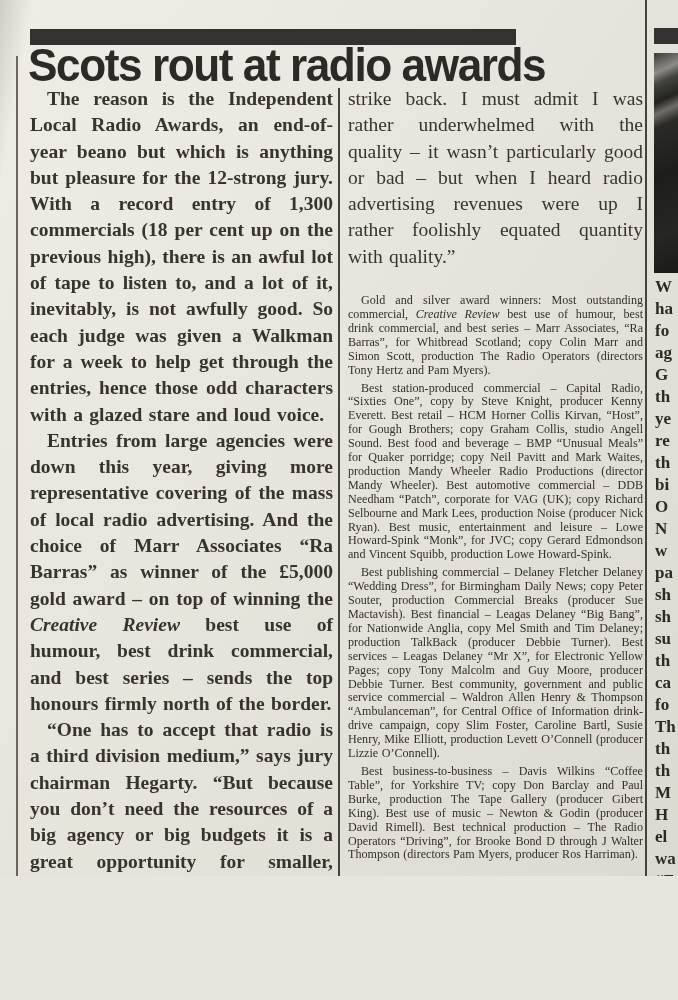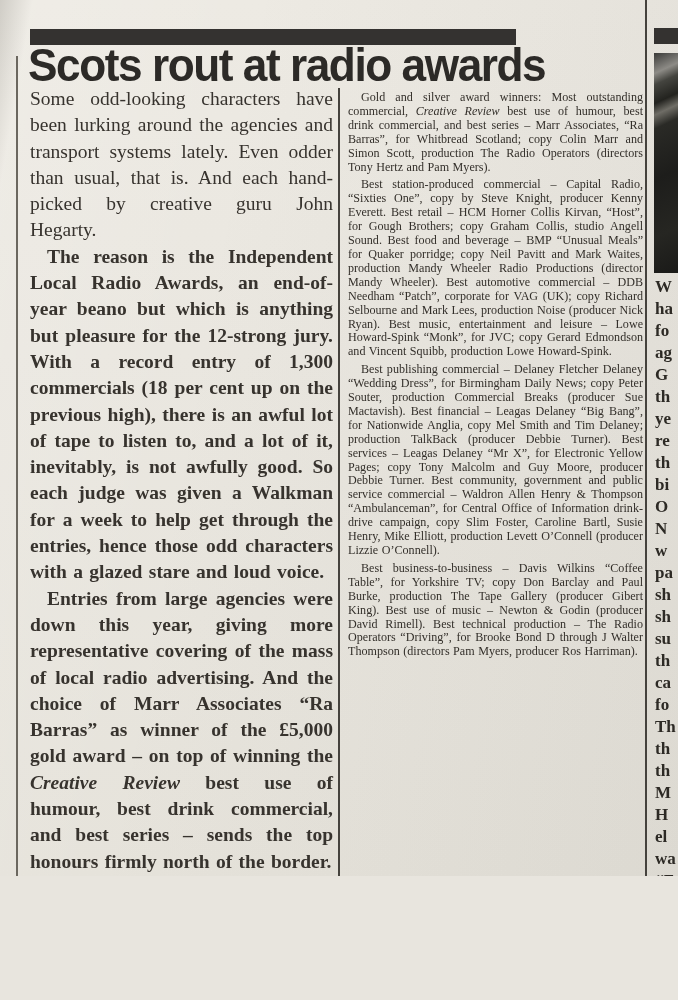--- a/index.html
+++ b/index.html
@@ -34,21 +34,21 @@
   }
   
   .col{position:absolute;top:86px;color:#37332e;}
   .col1{left:30px;width:303px;}
   .col2{left:348px;width:295px;}
   .body-p{
     margin:0;font-size:19.5px;line-height:26.3px;
     text-align:justify;word-spacing:1.5px;
   }
   .indent{text-indent:17px;font-weight:bold;}
-  .credits{margin-top:5px;}
+  .credits{margin-top:24px;}
   .credits p{
     margin:0 0 4px 0;font-size:12.1px;line-height:13.9px;
     text-align:justify;text-indent:13px;word-spacing:0.5px;color:#332f2a;
   }
   i{font-style:italic;}
   
   .right-photo{
     position:absolute;left:654px;top:53px;width:24px;height:220px;
     background:
       linear-gradient(155deg, #3a3a38 0%, #8d8b86 9%, #44443f 14%, #23231f 22%, #6f6d66 27%, #2a2a26 33%, #1d1d1b 55%, #262622 80%, #1a1a18 100%);
@@ -67,29 +67,29 @@
 
 <div class="page">
 
   <div class="rule-v" style="left:16px;top:56px;width:1.5px;height:944px;background:#6b675f;"></div>
 
   <div class="bar" style="left:30px;top:29px;width:486px;height:16px;"></div>
 
   <div class="headline">Scots rout at radio awards</div>
 
   <div class="col col1">
-    <p class="body-p">Some odd-looking characters have been lurking around the agencies and transport systems lately. Even odder than usual, that is. And each hand-picked by creative guru John Hegarty.</p>
     <p class="body-p indent">The reason is the Independent Local Radio Awards, an end-of-year beano but which is anything but pleasure for the 12-strong jury. With a record entry of 1,300 commercials (18 per cent up on the previous high), there is an awful lot of tape to listen to, and a lot of it, inevitably, is not awfully good. So each judge was given a Walkman for a week to help get through the entries, hence those odd characters with a glazed stare and loud voice.</p>
     <p class="body-p indent"><span>Entries from large agencies were down this year, giving more representative covering of the mass of local radio advertising. And the choice of Marr Associates “Ra Barras” as winner of the £5,000 gold award – on top of winning the </span><i>Creative Review</i><span> best use of humour, best drink commercial, and best series – sends the top honours firmly north of the border.</span></p>
     <p class="body-p indent">“One has to accept that radio is a third division medium,” says jury chairman Hegarty. “But because you don’t need the resources of a big agency or big budgets it is a great opportunity for smaller, regional agencies to</p>
   </div>
 
   <div class="rule-v" style="left:338px;top:88px;width:2px;height:852px;"></div>
 
   <div class="col col2">
+    <p class="body-p">strike back. I must admit I was rather underwhelmed with the quality – it wasn’t particularly good or bad – but when I heard radio advertising revenues were up I rather foolishly equated quantity with quality.”</p>
     <div class="credits">
       <p><span>Gold and silver award winners: Most outstanding commercial, </span><i>Creative Review</i><span> best use of humour, best drink commercial, and best series – Marr Associates, “Ra Barras”, for Whitbread Scotland; copy Colin Marr and Simon Scott, production The Radio Operators (directors Tony Hertz and Pam Myers).</span></p>
       <p>Best station-produced commercial – Capital Radio, “Sixties One”, copy by Steve Knight, producer Kenny Everett. Best retail – HCM Horner Collis Kirvan, “Host”, for Gough Brothers; copy Graham Collis, studio Angell Sound. Best food and beverage – BMP “Unusual Meals” for Quaker porridge; copy Neil Pavitt and Mark Waites, production Mandy Wheeler Radio Productions (director Mandy Wheeler). Best automotive commercial – DDB Needham “Patch”, corporate for VAG (UK); copy Richard Selbourne and Mark Lees, production Noise (producer Nick Ryan). Best music, entertainment and leisure – Lowe Howard-Spink “Monk”, for JVC; copy Gerard Edmondson and Vincent Squibb, production Lowe Howard-Spink.</p>
       <p>Best publishing commercial – Delaney Fletcher Delaney “Wedding Dress”, for Birmingham Daily News; copy Peter Souter, production Commercial Breaks (producer Sue Mactavish). Best financial – Leagas Delaney “Big Bang”, for Nationwide Anglia, copy Mel Smith and Tim Delaney; production TalkBack (producer Debbie Turner). Best services – Leagas Delaney “Mr X”, for Electronic Yellow Pages; copy Tony Malcolm and Guy Moore, producer Debbie Turner. Best community, government and public service commercial – Waldron Allen Henry &amp; Thompson “Ambulanceman”, for Central Office of Information drink-drive campaign, copy Slim Foster, Caroline Bartl, Susie Henry, Mike Elliott, production Levett O’Connell (producer Lizzie O’Connell).</p>
       <p>Best business-to-business – Davis Wilkins “Coffee Table”, for Yorkshire TV; copy Don Barclay and Paul Burke, production The Tape Gallery (producer Gibert King). Best use of music – Newton &amp; Godin (producer David Rimell). Best technical production – The Radio Operators “Driving”, for Brooke Bond D through J Walter Thompson (directors Pam Myers, producer Ros Harriman).</p>
     </div>
   </div>
 
   <div class="rule-v" style="left:645px;top:0;width:2px;height:1000px;"></div>
 

